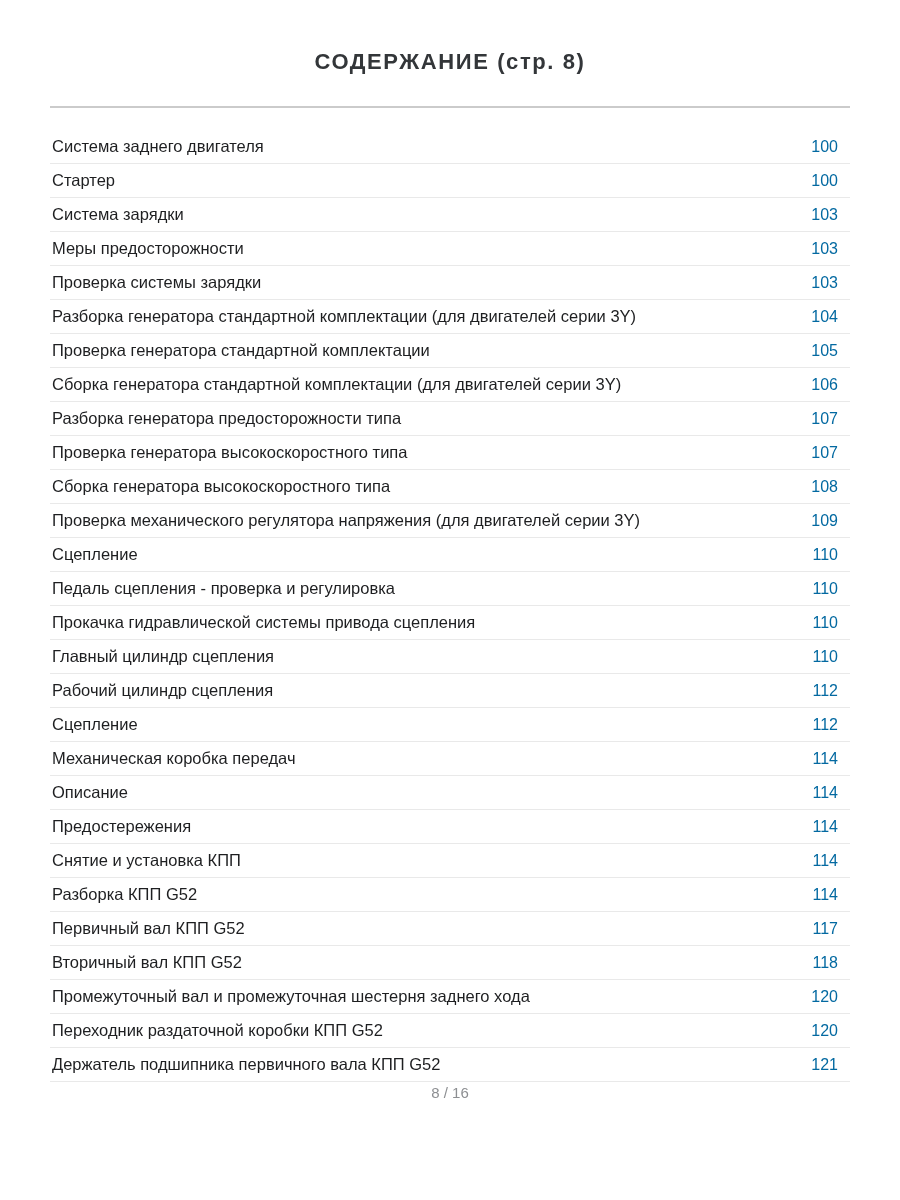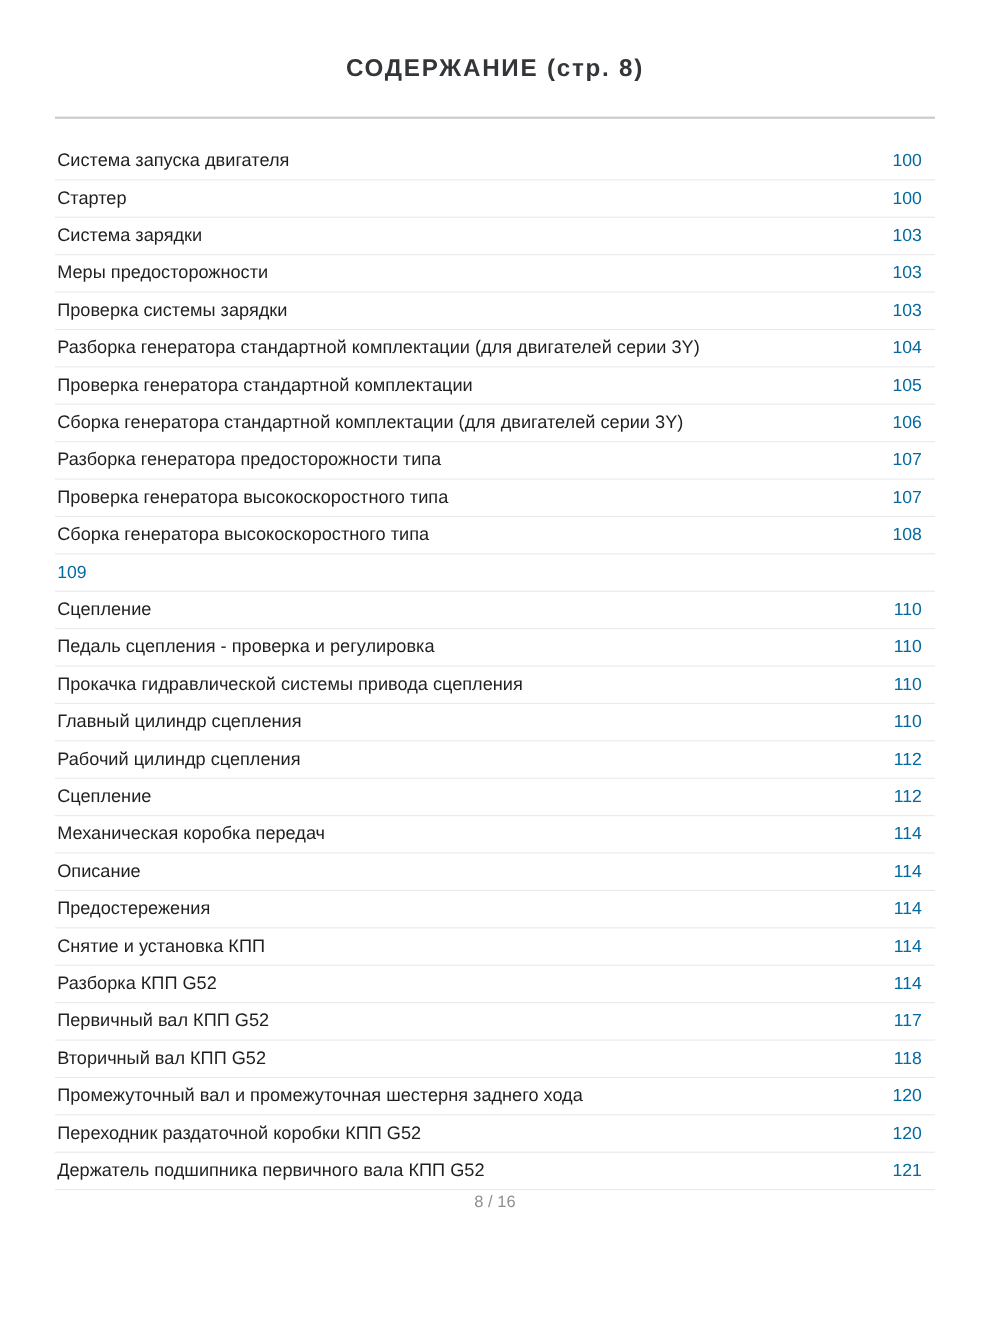--- a/index.html
+++ b/index.html
@@ -71,21 +71,21 @@
 <body>
 
 <div class="page">
 
   <h1 class="toc-title">СОДЕРЖАНИЕ (стр. 8)</h1>
 
   <hr class="title-divider">
 
   <div class="toc-list">
     <div class="toc-row">
-      <span class="toc-item-title">Система запуска двигателя</span>
+      <span class="toc-item-title">Система заднего двигателя</span>
       <span class="toc-item-page">100</span>
     </div>
 
     <div class="toc-row">
       <span class="toc-item-title">Стартер</span>
       <span class="toc-item-page">100</span>
     </div>
 
     <div class="toc-row">
       <span class="toc-item-title">Система зарядки</span>
@@ -126,20 +126,21 @@
       <span class="toc-item-title">Проверка генератора высокоскоростного типа</span>
       <span class="toc-item-page">107</span>
     </div>
 
     <div class="toc-row">
       <span class="toc-item-title">Сборка генератора высокоскоростного типа</span>
       <span class="toc-item-page">108</span>
     </div>
 
     <div class="toc-row">
+      <span class="toc-item-title">Проверка механического регулятора напряжения (для двигателей серии 3Y)</span>
       <span class="toc-item-page">109</span>
     </div>
 
     <div class="toc-row">
       <span class="toc-item-title">Сцепление</span>
       <span class="toc-item-page">110</span>
     </div>
 
     <div class="toc-row">
       <span class="toc-item-title">Педаль сцепления - проверка и регулировка</span>

